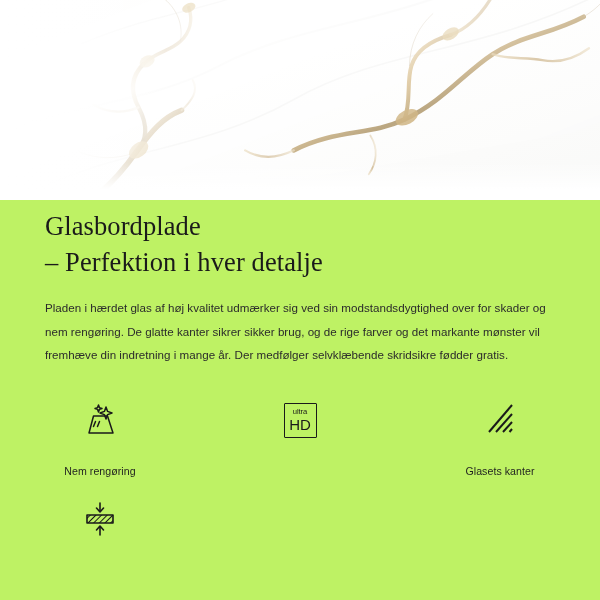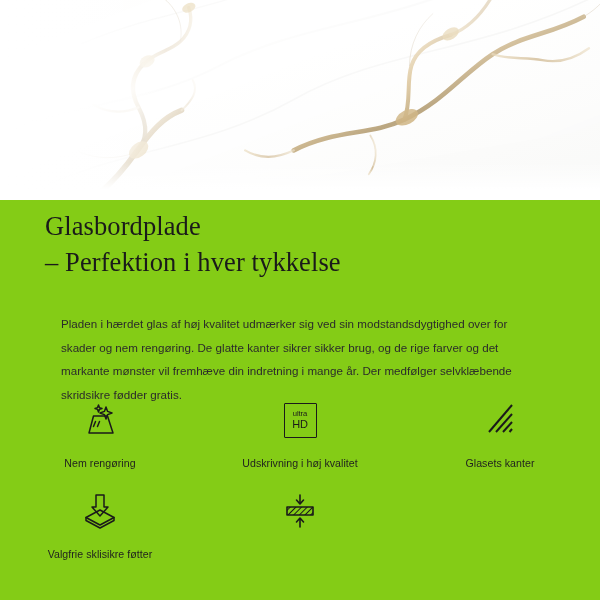--- a/index.html
+++ b/index.html
@@ -13,21 +13,21 @@
     overflow: hidden;
     font-family: "Liberation Sans", sans-serif;
     color: #1b1b1b;
     -webkit-font-smoothing: antialiased;
   }
 
   .page {
     position: relative;
     width: 600px;
     height: 600px;
-    background: #84cc16;
+    background: #bef264;
   }
 
   
   .hero {
     position: relative;
     width: 600px;
     height: 200px;
     overflow: hidden;
     background: #ffffff;
   }
@@ -127,21 +127,21 @@
     font-family: "Liberation Serif", "DejaVu Serif", serif;
     font-size: 26.5px;
     line-height: 36px;
     font-weight: 400;
     color: #1a1a1a;
     letter-spacing: 0.1px;
   }
   .headline-line2 { display: block; }
 
   .body-copy {
-    margin: 16px;
+    margin: 0;
     padding: 16px 48px 0 45px;
     font-size: 11.6px;
     line-height: 23.5px;
     color: #2b2b2b;
     letter-spacing: 0.02px;
   }
 
   
   .features {
     position: absolute;
@@ -163,21 +163,21 @@
   .feature-icon {
     width: 44px;
     height: 44px;
     display: flex;
     align-items: center;
     justify-content: center;
   }
   .feature-icon svg { display: block; overflow: visible; }
 
   .feature-label {
-    margin-top: 14px;
+    margin-top: 22px;
     font-size: 10.6px;
     line-height: 14px;
     color: #1f1f1f;
     text-align: center;
     letter-spacing: 0.05px;
     white-space: nowrap;
   }
 
   
   .hd-badge {
@@ -191,21 +191,21 @@
     justify-content: center;
     line-height: 1;
   }
   .hd-badge .hd-small {
     font-size: 7.6px;
     letter-spacing: -0.1px;
     color: #1a1a1a;
     margin-bottom: 1px;
   }
   .hd-badge .hd-big {
-    font-size: 11px;
+    font-size: 15px;
     letter-spacing: -0.2px;
     color: #1a1a1a;
   }
 </style>
 </head>
 <body>
 
 <div class="page">
 
   <div class="hero">
@@ -276,21 +276,21 @@
       </div>
 
       <div class="hero-fade-left"></div>
       <div class="hero-fade-bottom"></div>
     </div>
   </div>
 
   <div class="content">
     <h1 class="headline">
       <span>Glasbordplade</span>
-      <span class="headline-line2">– Perfektion i hver tykkelse</span>
+      <span class="headline-line2">– Perfektion i hver detalje</span>
     </h1>
 
     <p class="body-copy">Pladen i hærdet glas af høj kvalitet udmærker sig ved sin modstandsdygtighed over for skader og nem rengøring. De glatte kanter sikrer sikker brug, og de rige farver og det markante mønster vil fremhæve din indretning i mange år. Der medfølger selvklæbende skridsikre fødder gratis.</p>
   </div>
 
   <div class="features">
 
     <div class="feature">
       <div class="feature-icon">
         <svg width="40" height="34" viewBox="0 0 40 34" fill="none" stroke="#1a1a1a" stroke-width="1.5" stroke-linecap="round" stroke-linejoin="round">
@@ -304,46 +304,35 @@
       <div class="feature-label">Nem rengøring</div>
     </div>
 
     <div class="feature">
       <div class="feature-icon">
         <div class="hd-badge">
           <span class="hd-small">ultra</span>
           <span class="hd-big">HD</span>
         </div>
       </div>
-      <div class="feature-label">Udskrivning i høj kvalitet</div>
     </div>
 
     <div class="feature">
       <div class="feature-icon">
         <svg width="36" height="34" viewBox="0 0 36 34" fill="none" stroke="#1a1a1a" stroke-width="2" stroke-linecap="butt">
           <path d="M30 2 L7 29"></path>
           <path d="M30 11 L14 29"></path>
           <path d="M30 19 L21 29"></path>
           <path d="M30 26 L27.5 29"></path>
         </svg>
       </div>
       <div class="feature-label">Glasets kanter</div>
     </div>
 
 
-    <div class="feature">
-      <div class="feature-icon">
-        <svg width="38" height="36" viewBox="0 0 38 36" fill="none" stroke="#1a1a1a" stroke-width="1.5" stroke-linejoin="round" stroke-linecap="round">
-          <path d="M15 2 L23 2 L23 14 L27 14 L19 23 L11 14 L15 14 Z"></path>
-          <path d="M19 17 L33 24.5 L19 32 L5 24.5 Z"></path>
-          <path d="M5 24.5 L5 27.5 L19 35 L33 27.5 L33 24.5"></path>
-        </svg>
-      </div>
-      <div class="feature-label">Valgfrie sklisikre føtter</div>
-    </div>
 
     <div class="feature">
       <div class="feature-icon">
         <svg width="38" height="36" viewBox="0 0 38 36" fill="none" stroke="#1a1a1a" stroke-width="1.6" stroke-linecap="round" stroke-linejoin="round">
           <defs>
             <pattern id="hatch" width="4" height="4" patternUnits="userSpaceOnUse" patternTransform="rotate(45)">
               <line x1="0" y1="0" x2="0" y2="4" stroke="#1a1a1a" stroke-width="2"></line>
             </pattern>
           </defs>
           <path d="M19 2 L19 10"></path>

